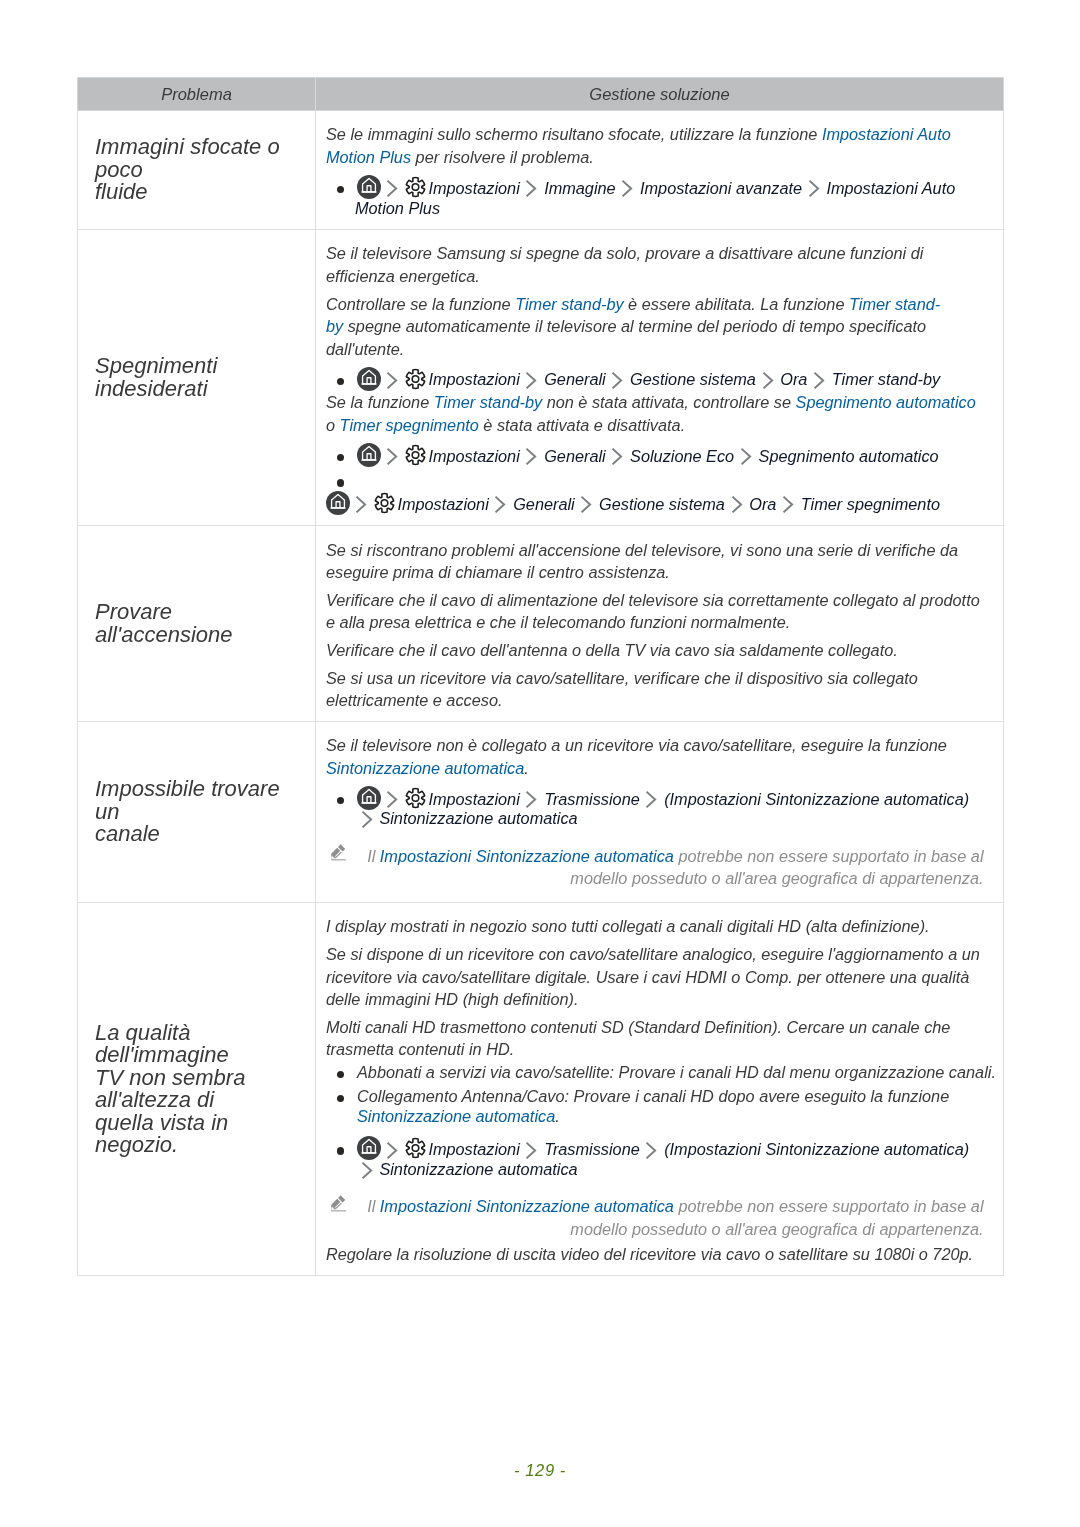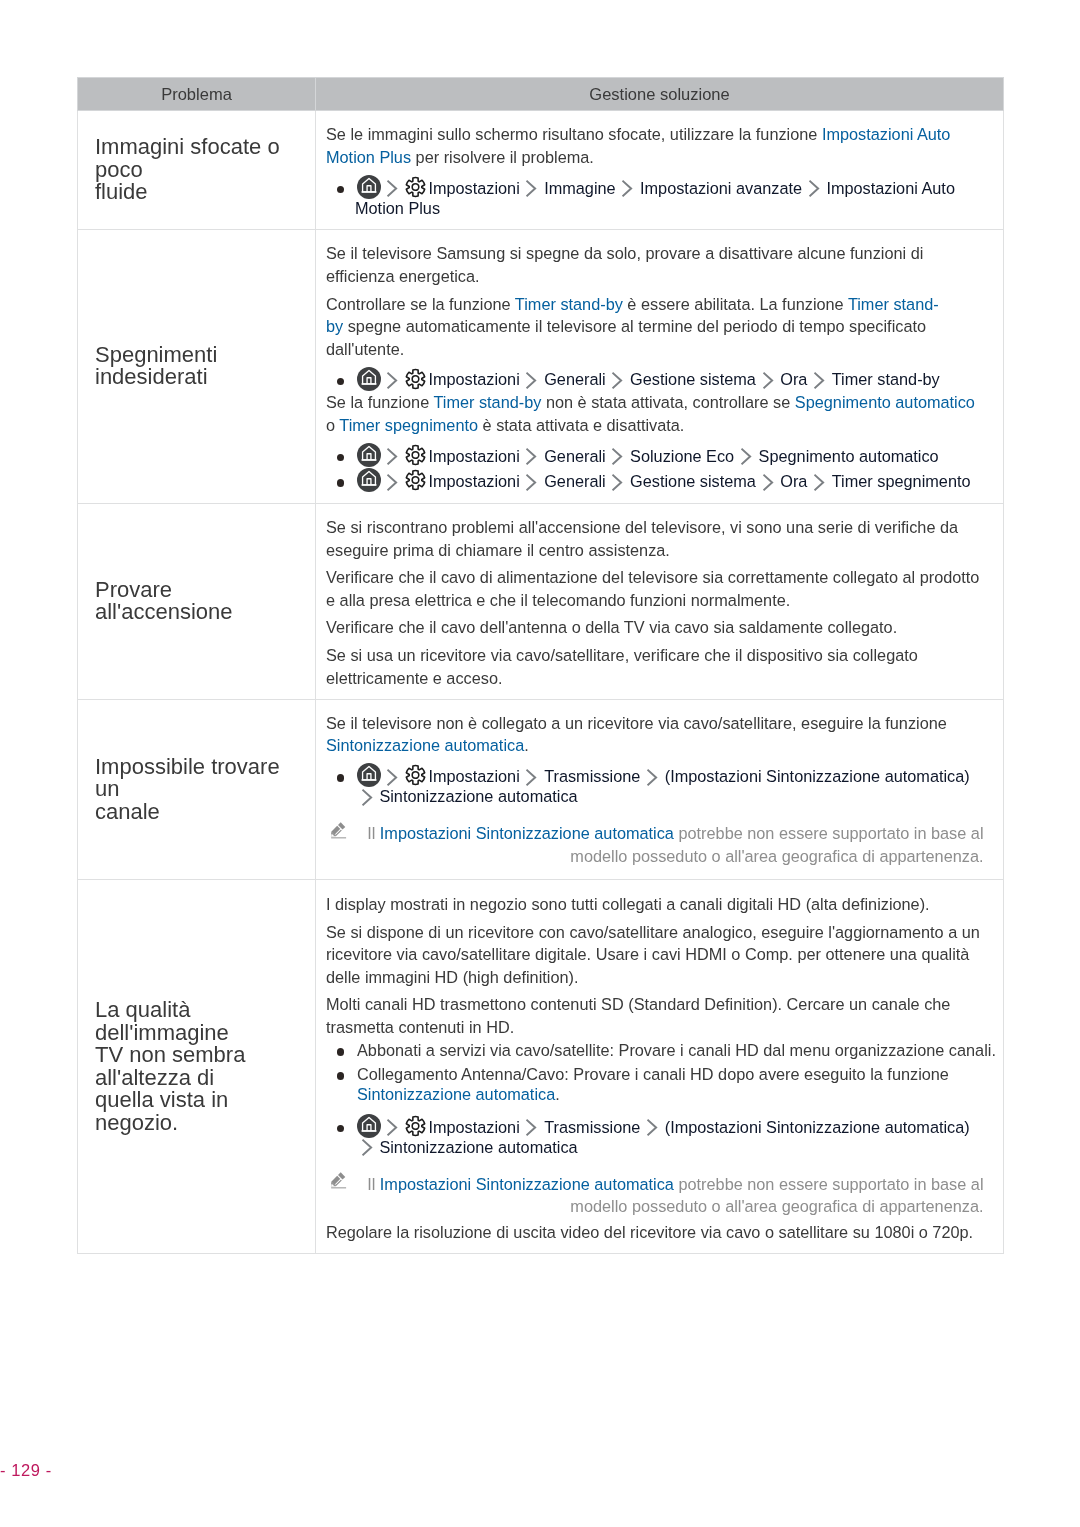--- a/index.html
+++ b/index.html
@@ -1,36 +1,36 @@
 <!DOCTYPE html>
 <html><head>
 <meta charset="utf-8">
 <title>Troubleshooting</title>
 <style>
   html,body{margin:0;padding:0;background:#ffffff;}
   body{width:1080px;height:1527px;font-family:"Liberation Sans",sans-serif;}
-  .page{position:relative;width:1080px;height:1527px;overflow:hidden;background:#ffffff;}
+  .page{position:relative;width:1080px;height:1527px;overflow:hidden;background:#ffffff;font-style:italic;}
 
   table.tbl{position:absolute;left:77px;top:77px;width:926px;
             border-collapse:collapse;table-layout:fixed;}
   .tbl td,.tbl th{border:1px solid #dfe0e1;padding:0;vertical-align:middle;}
   .tbl thead th{background:#bcbec0;height:32px;color:#3a3a3a;font-weight:400;
                 font-size:16.5px;text-align:center;border-color:#d4d6d8;}
 
   td.cellA{padding:9px 14px 9px 17px;color:#3a3a3a;font-size:22px;line-height:22.45px;
            vertical-align:middle;}
   td.cellB{padding:12.4px 19.5px 9.4px 10px;color:#3a3a3a;font-size:16.3px;line-height:22.45px;
            vertical-align:middle;}
   .para{margin:0;}
   .blue{color:#05609f;}
 
   
   .para + .para{margin-top:5.3px;}
   .para + .pth{margin-top:9px;}
-  .pth  + .pth{margin-top:3px;}
+  .pth  + .pth{margin-top:3px;flex-direction:column;}
   .bul  + .pth{margin-top:10.5px;}
   .para + .bul{margin-top:1.5px;}
   .bul  + .bul{margin-top:1.5px;}
   .pth  + .para{}
   .note + .para{margin-top:3.3px;}
   .pth  + .note, .para + .note, .bul + .note{margin-top:14px;text-align:right;}
 
   
   .bul{display:flex;margin:0;margin-right:-14px;}
   .bul > .dot{flex:0 0 auto;width:31px;text-align:left;padding-left:10.6px;
@@ -58,22 +58,22 @@
   .pth .lbl{color:#0f172a;}
   .pth .gapi{display:inline-block;width:3px;}
 
   
   .note{display:flex;margin:0;}
   .note:last-child{margin-bottom:3px;}
   .note > .nic{flex:0 0 auto;width:31.2px;height:22.45px;line-height:0;position:relative;}
   .note > .nic svg{position:absolute;left:3.0px;top:-2.4px;}
   .note > .ntxt{flex:1 1 auto;color:#8e8e8e;}
 
-    .pgnum{position:absolute;left:0;right:0;top:1461px;text-align:left;
-         font-size:16.5px;color:#be185d;}
+    .pgnum{position:absolute;left:0;right:0;top:1461px;text-align:center;
+         font-size:16.5px;color:#4d7c0f;}
   .pgnum span{letter-spacing:0.6px;}
 </style>
 </head>
 <body>
 
 <div class="page">
 
   <table class="tbl">
     <colgroup>
         <col style="width:238px">

